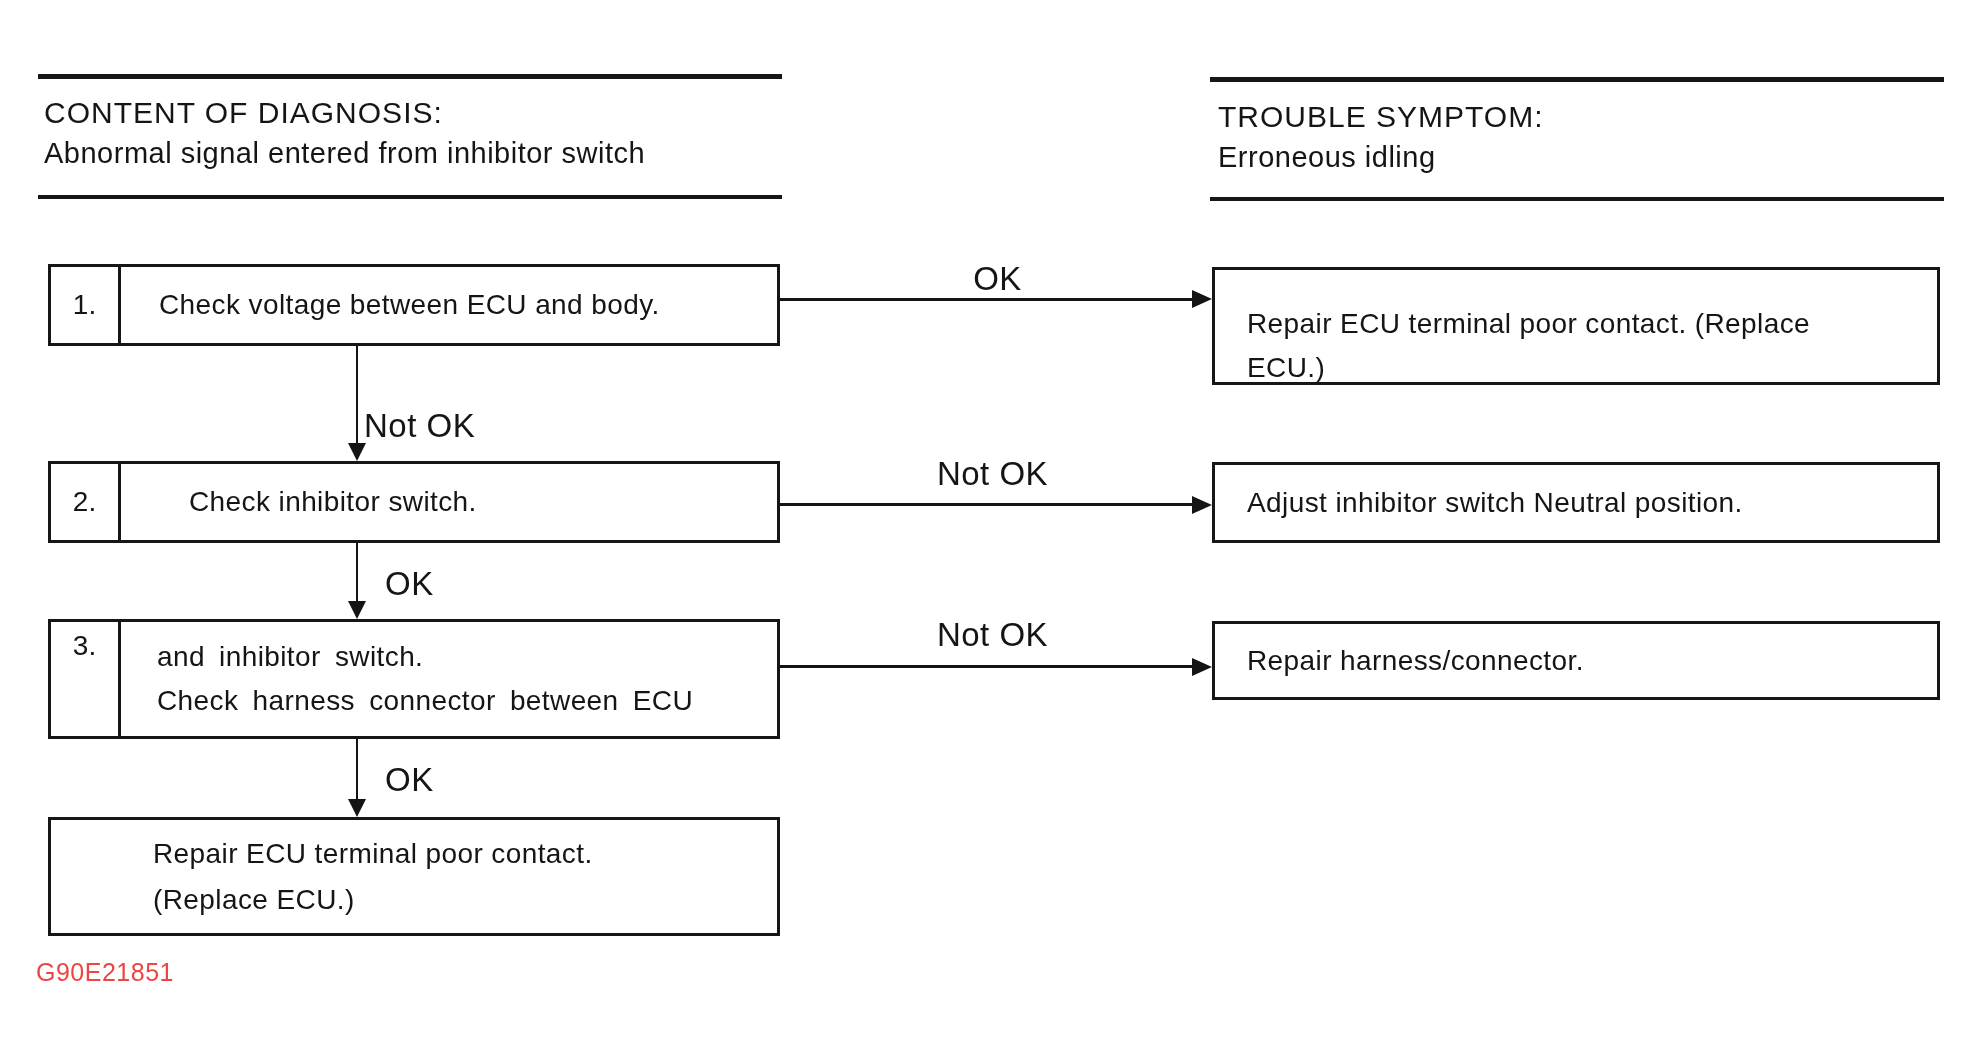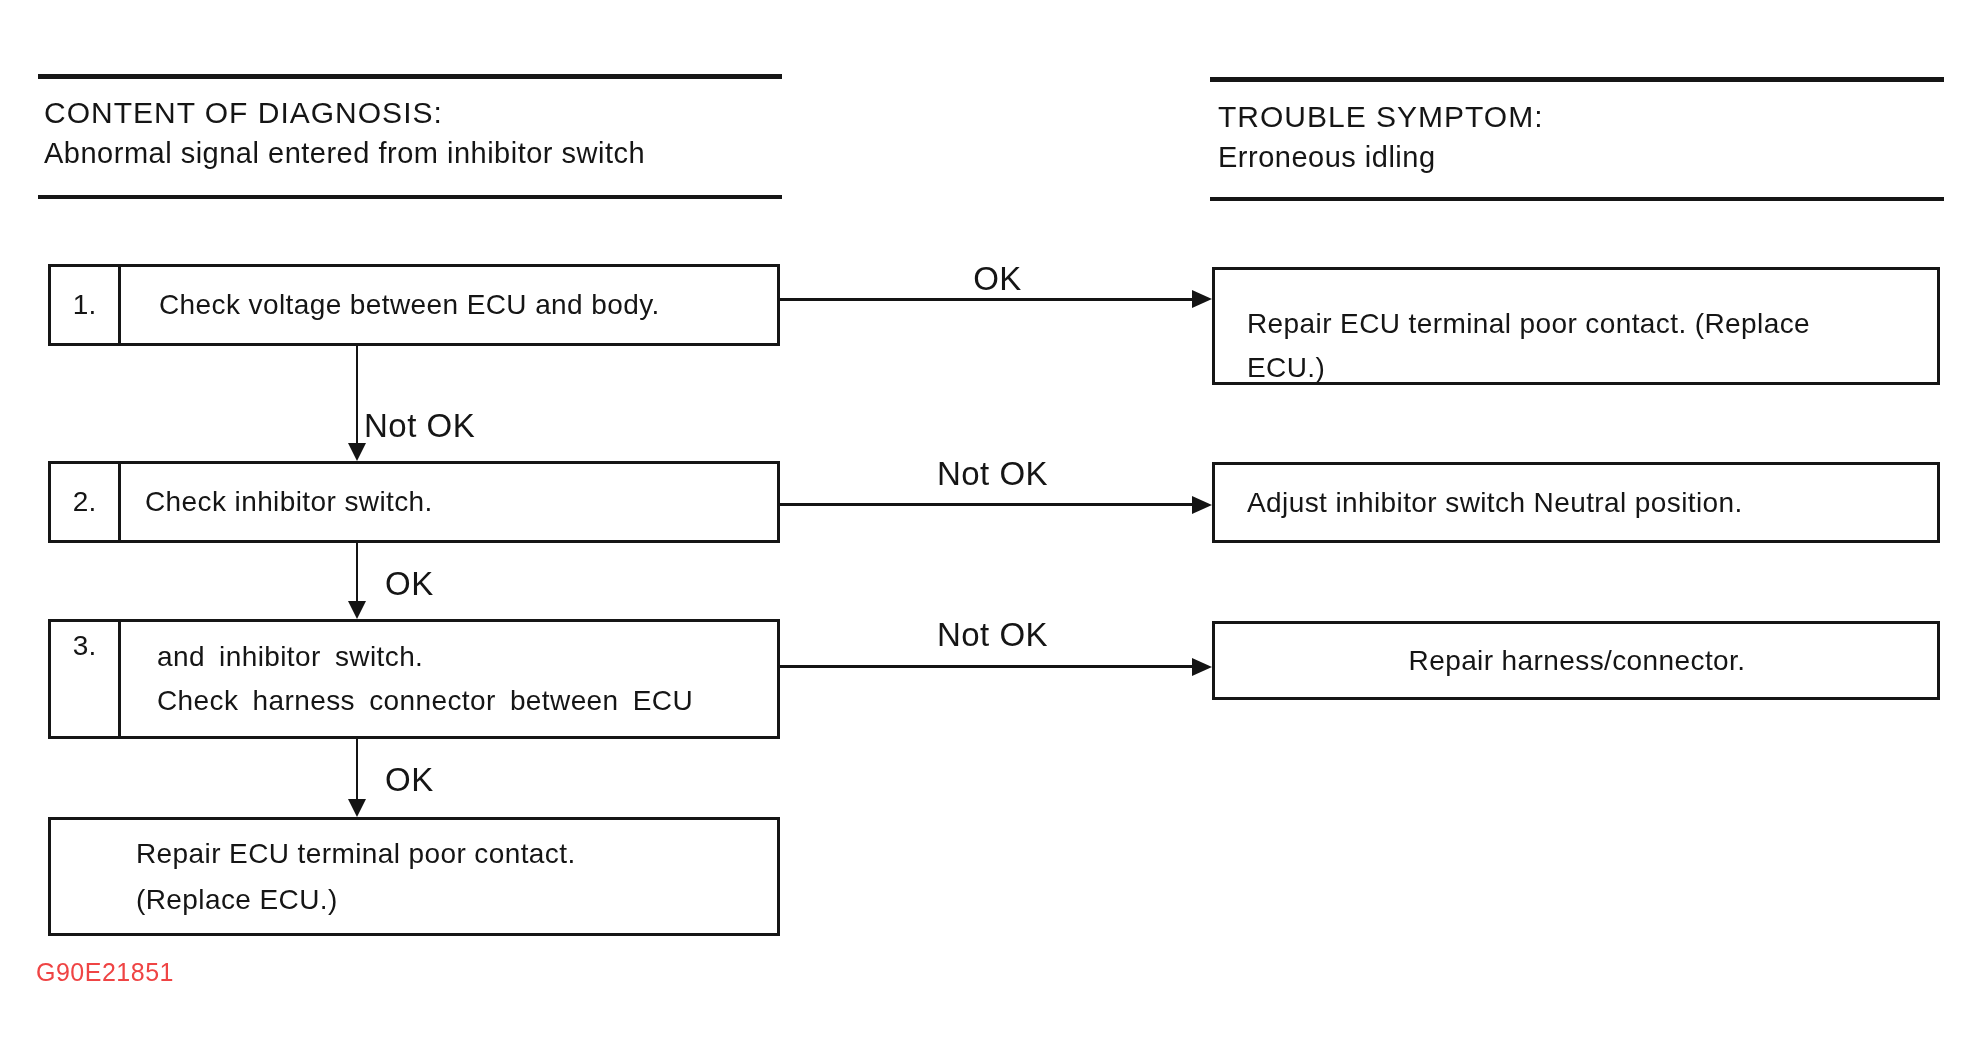--- a/index.html
+++ b/index.html
@@ -60,21 +60,21 @@
         <div>ECU.)</div>
       </div>
   </div>
 
   <div class="vline" style="left:356px;top:345px;height:98px;"></div>
   <div class="ah-down" style="left:348px;top:443px;"></div>
   <div class="edge-label" style="left:364px;top:410px;">Not OK</div>
 
   <div class="fbox" style="left:48px;top:461px;width:732px;height:82px;">
     <div class="numcell">2.</div>
-    <div class="boxtext" style="padding-left:24px;">
+    <div class="boxtext" style="padding-left:24px;margin-left:44px;">
         <div>Check inhibitor switch.</div>
       </div>
   </div>
 
   <div class="hline" style="left:780px;top:503px;width:412px;"></div>
   <div class="ah-right" style="left:1192px;top:496px;"></div>
   <div class="edge-label centered" style="left:930px;top:458px;width:125px;">Not OK</div>
 
   <div class="fbox" style="left:1212px;top:462px;width:728px;height:81px;">
     <div class="boxtext" style="padding-left:32px;padding-right:30px;">
@@ -92,30 +92,30 @@
         <div>and inhibitor switch.</div>
         <div>Check harness connector between ECU</div>
       </div>
   </div>
 
   <div class="hline" style="left:780px;top:665px;width:412px;"></div>
   <div class="ah-right" style="left:1192px;top:658px;"></div>
   <div class="edge-label centered" style="left:930px;top:619px;width:125px;">Not OK</div>
 
   <div class="fbox" style="left:1212px;top:621px;width:728px;height:79px;">
-    <div class="boxtext" style="padding-left:32px;padding-right:30px;text-align:center;">
+    <div class="boxtext" style="padding-left:32px;padding-right:30px;">
         <div>Repair harness/connector.</div>
       </div>
   </div>
 
   <div class="vline" style="left:356px;top:739px;height:60px;"></div>
   <div class="ah-down" style="left:348px;top:799px;"></div>
   <div class="edge-label" style="left:385px;top:764px;">OK</div>
 
-  <div class="fbox" style="left:48px;top:817px;width:732px;height:119px;">
+  <div class="fbox" style="left:48px;top:817px;width:732px;height:119px;padding-left:17px;">
     <div class="boxtext" style="padding-left:85px;line-height:46px;">
         <div>Repair ECU terminal poor contact.</div>
         <div>(Replace ECU.)</div>
       </div>
   </div>
 
   <div class="fig-id" style="left:36px;top:958px;">G90E21851</div>
 
 </div>
 

